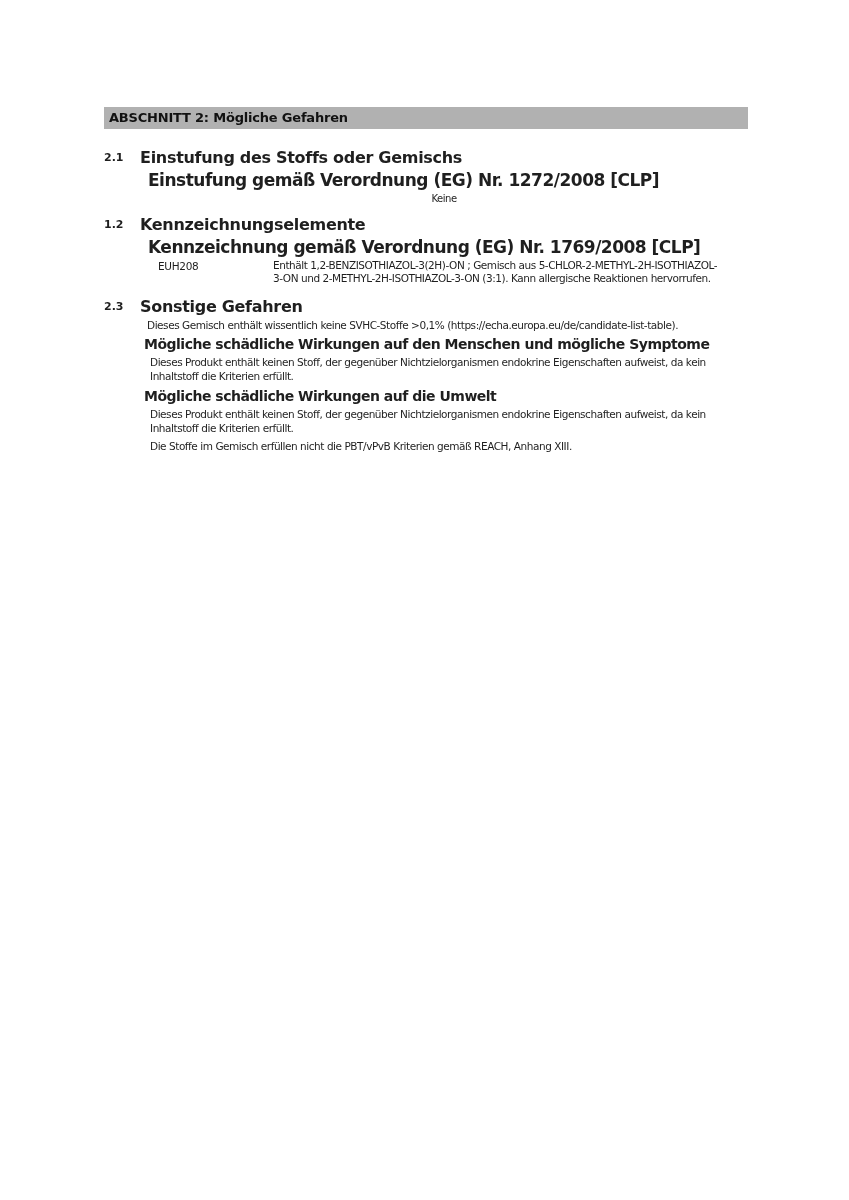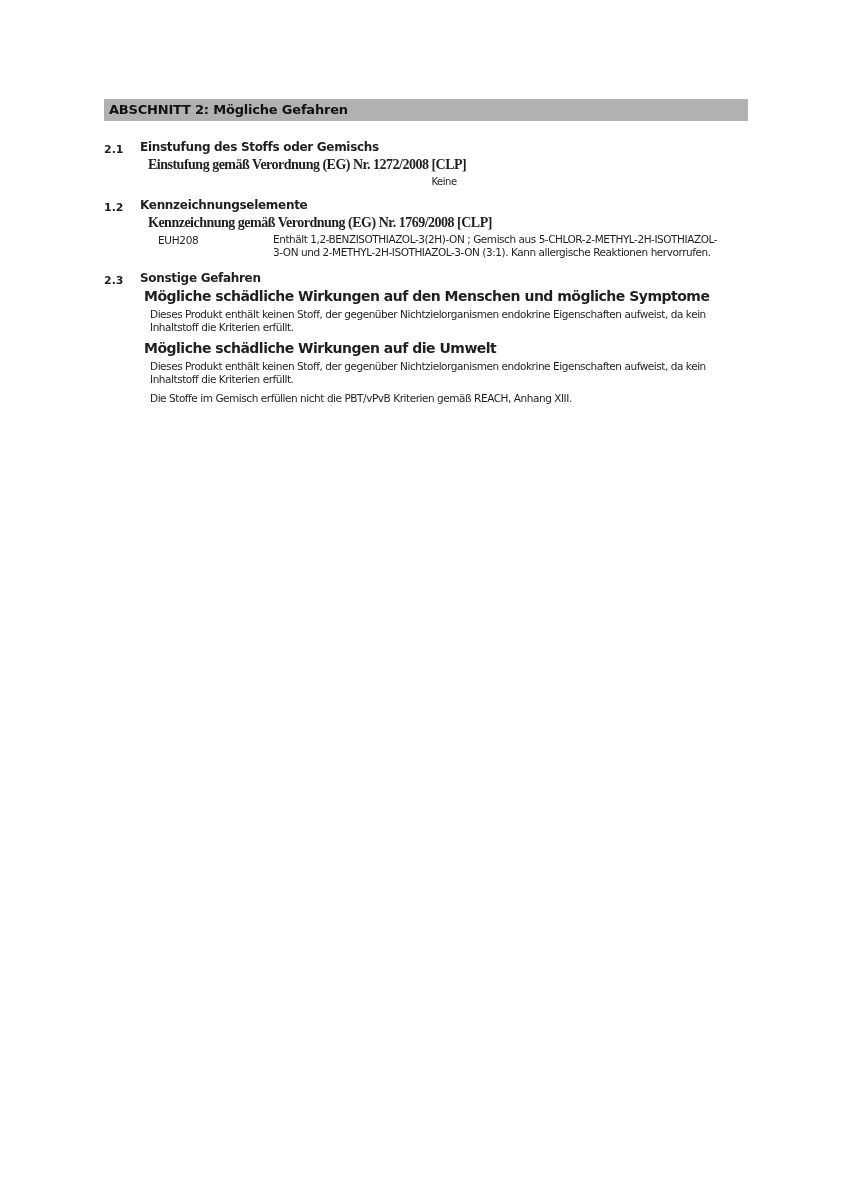--- a/index.html
+++ b/index.html
@@ -4,21 +4,21 @@
 <style>
   * { margin:0; padding:0; box-sizing:border-box; }
   html,body { width:849px; height:1200px; background:#ffffff; }
   body {
     font-family:"DejaVu Sans","Liberation Sans",sans-serif;
     color:#1f1f1f;
     position:relative;
   }
   .doc-page {
     position:absolute;
-    left:104px; top:99px;
+    left:104px; top:107px;
     width:644px;
   }
   .section-bar {
     background:#b1b1b1;
     height:22px;
     line-height:22px;
     padding-left:5px;
     font-size:13px;
     font-weight:bold;
     letter-spacing:-0.2px;
@@ -30,31 +30,30 @@
     grid-template-columns:36px 1fr;
     margin-bottom:9px;
   }
   .sec-num {
     font-weight:bold;
     font-size:11px;
     padding-top:3px;
   }
   .sec-title {
     font-weight:bold;
-    font-size:12px;
+    font-size:16px;
     letter-spacing:-0.3px;
     margin-bottom:3px;
   }
   .clp-heading {
     font-weight:bold;
-    font-size:14px;
+    font-size:17px;
     letter-spacing:-0.5px;
     margin-left:8px;
     margin-bottom:2px;
-    font-family:Liberation Serif, serif;
   }
   .bold-small {
     font-weight:bold;
     font-size:11px;
     letter-spacing:-0.3px;
     margin-left:10px;
     margin-bottom:3px;
   }
   .body-text {
     font-size:10.5px;
@@ -122,20 +121,21 @@
           <div class="body-text">Enthält 1,2-BENZISOTHIAZOL-3(2H)-ON ; Gemisch aus 5-CHLOR-2-METHYL-2H-ISOTHIAZOL-
 3-ON und 2-METHYL-2H-ISOTHIAZOL-3-ON (3:1). Kann allergische Reaktionen hervorrufen.</div>
         </div>
       </div>
     </div>
 
     <div class="section">
       <div class="sec-num">2.3</div>
       <div class="sec-body">
         <div class="sec-title">Sonstige Gefahren</div>
+        <div class="body-text para-tight">Dieses Gemisch enthält wissentlich keine SVHC-Stoffe &gt;0,1% (https://echa.europa.eu/de/candidate-list-table).</div>
         <div class="big-heading">Mögliche schädliche Wirkungen auf den Menschen und mögliche Symptome</div>
         <div class="body-text para">Dieses Produkt enthält keinen Stoff, der gegenüber Nichtzielorganismen endokrine Eigenschaften aufweist, da kein
 Inhaltstoff die Kriterien erfüllt.</div>
         <div class="big-heading">Mögliche schädliche Wirkungen auf die Umwelt</div>
         <div class="body-text para">Dieses Produkt enthält keinen Stoff, der gegenüber Nichtzielorganismen endokrine Eigenschaften aufweist, da kein
 Inhaltstoff die Kriterien erfüllt.</div>
         <div class="body-text para">Die Stoffe im Gemisch erfüllen nicht die PBT/vPvB Kriterien gemäß REACH, Anhang XIII.</div>
       </div>
     </div>
 

